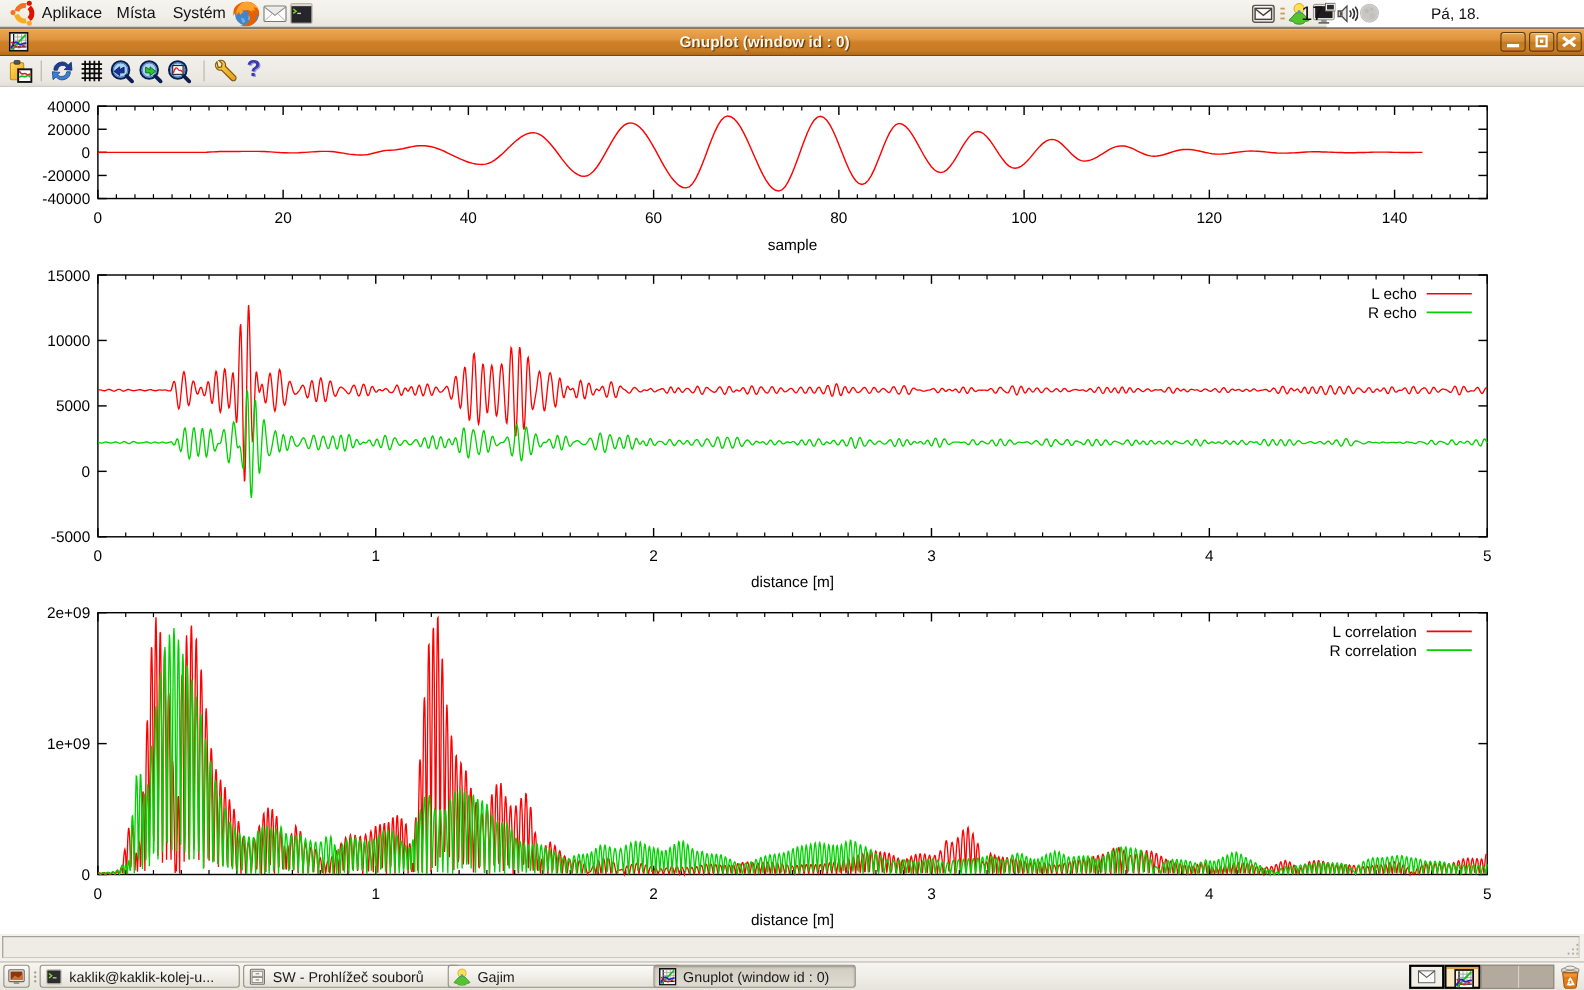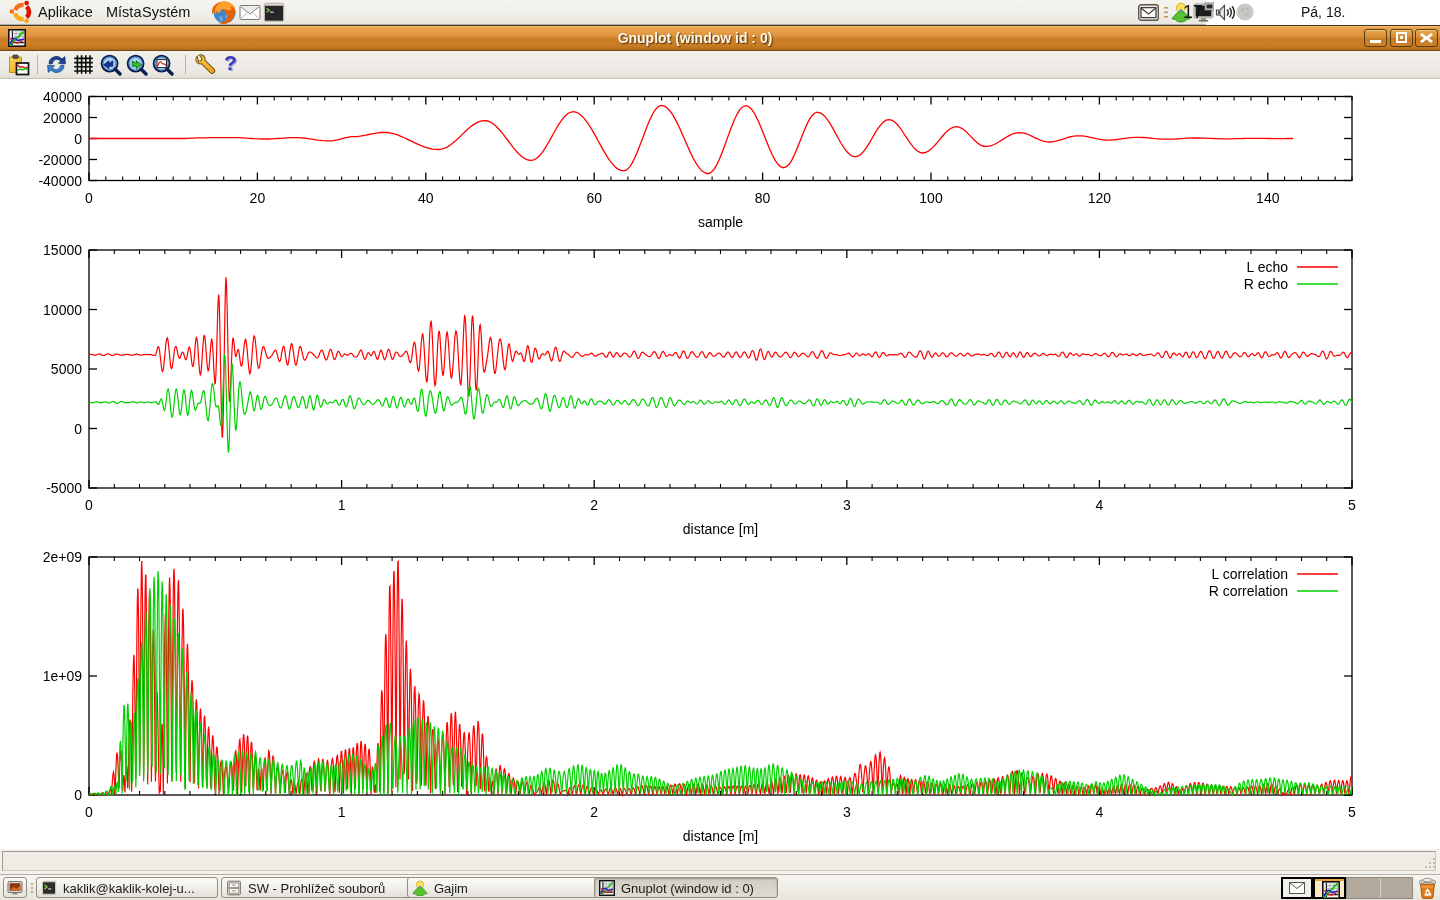--- a/index.html
+++ b/index.html
@@ -57,21 +57,21 @@
  <path d="M17.69 5.21 A7 7 0 0 0 9.27 10.07" stroke="#f37320"></path>
  <path d="M9.11 13.22 A7 7 0 0 0 17.69 18.79" stroke="#fbad19"></path>
  <path d="M20.5 17.36 A7 7 0 0 0 20.5 6.64" stroke="#dd1302"></path>
  <circle cx="20.63" cy="2.95" r="2.3" fill="#dd1302" stroke="none"></circle>
  <circle cx="5.81" cy="11.47" r="2.3" fill="#f37320" stroke="none"></circle>
  <circle cx="20.63" cy="21.05" r="2.3" fill="#f9a825" stroke="none"></circle>
 </g>
       </svg>
     <div class="menu" style="left:38px">Aplikace</div>
     <div class="menu" style="left:106px">Místa</div>
-    <div class="menu" style="left:142px">Systém</div>
+    <div class="menu" style="left:157px">Systém</div>
     <svg class="abs" style="left:212px;top:0px" width="25" height="25" viewBox="0 0 25 25">
 <g>
  <circle cx="12.5" cy="12.7" r="10.8" fill="#4186cc"></circle>
  <path d="M5 6 c2.5-1 5-.5 6 1 l-2 3 -3.5 .5 z M14 14 l4-1.5 2 3 -3 3.5 -3.5-1 z M7 16 l3 1 1 3 -2.5 1 z" fill="#7db2e0" opacity="0.9"></path>
  <path d="M12.5 1.6 c5.6 0 10.3 4.2 11 9.6 .2 1.5 .1 3-.3 4.4 -.3-1.2-.9-2.2-1.5-2.6 .2 3.2-.6 5.9-2.4 7.8 -1.7 1.8-3.9 2.8-6.4 3.1 -2.4 .3-4.8-.3-6.8-1.5 2.3 .6 4.5 .4 6.2-.8 1.9-1.2 2.9-2.8 3-4.7 .1-1.1-.2-2.1-.8-3 -.5-.8-1-1.1-2.1-1.5 .6-.3 1.3-.3 1.9-.1 -.4-1.1-1.1-1.9-2.2-2.4 -1.3-.6-2.6-.6-3.9-.1 -.9 .4-1.5 .3-2.4-.3 -.1 .9 .2 1.6 .9 2.2 -1.3 .3-2.1 1-2.6 2.1 -.9-.7-1.3-1.7-1.2-2.9 -1.4 1-2.2 2.3-2.4 3.9 -.3-.9-.5-1.9-.5-2.9 0-5.8 5.1-10.3 12.5-10.3 z" fill="#e66000"></path>
  <path d="M12.5 1.6 c4.5 .1 8.9 2.7 10.6 6.8 -1.6-1.4-3.6-1.7-4.9-1.5 1 .8 1.6 2.1 1.8 3.3 -1.1-.8-2.1-1.1-3.1-1 .5 .7 .9 1.5 .9 2.4 -1.7-1.8-4.1-2.8-6.6-2.3 -1.1 .2-1.7 .2-2.7-.4 -.2 .8 .1 1.7 .8 2.4 -1.3 .3-2.1 1-2.6 2.1 -.9-.7-1.3-1.7-1.2-2.9 -1.4 1-2.2 2.3-2.4 3.9 -.3-.9-.4-1.8-.4-2.7 .6-5.7 4.9-10.1 9.8-10.1 z" fill="#ffa12b"></path>
 </g>
       </svg>
     <svg class="abs" style="left:239px;top:2px" width="22" height="21" viewBox="0 0 22 21">
 <g>

